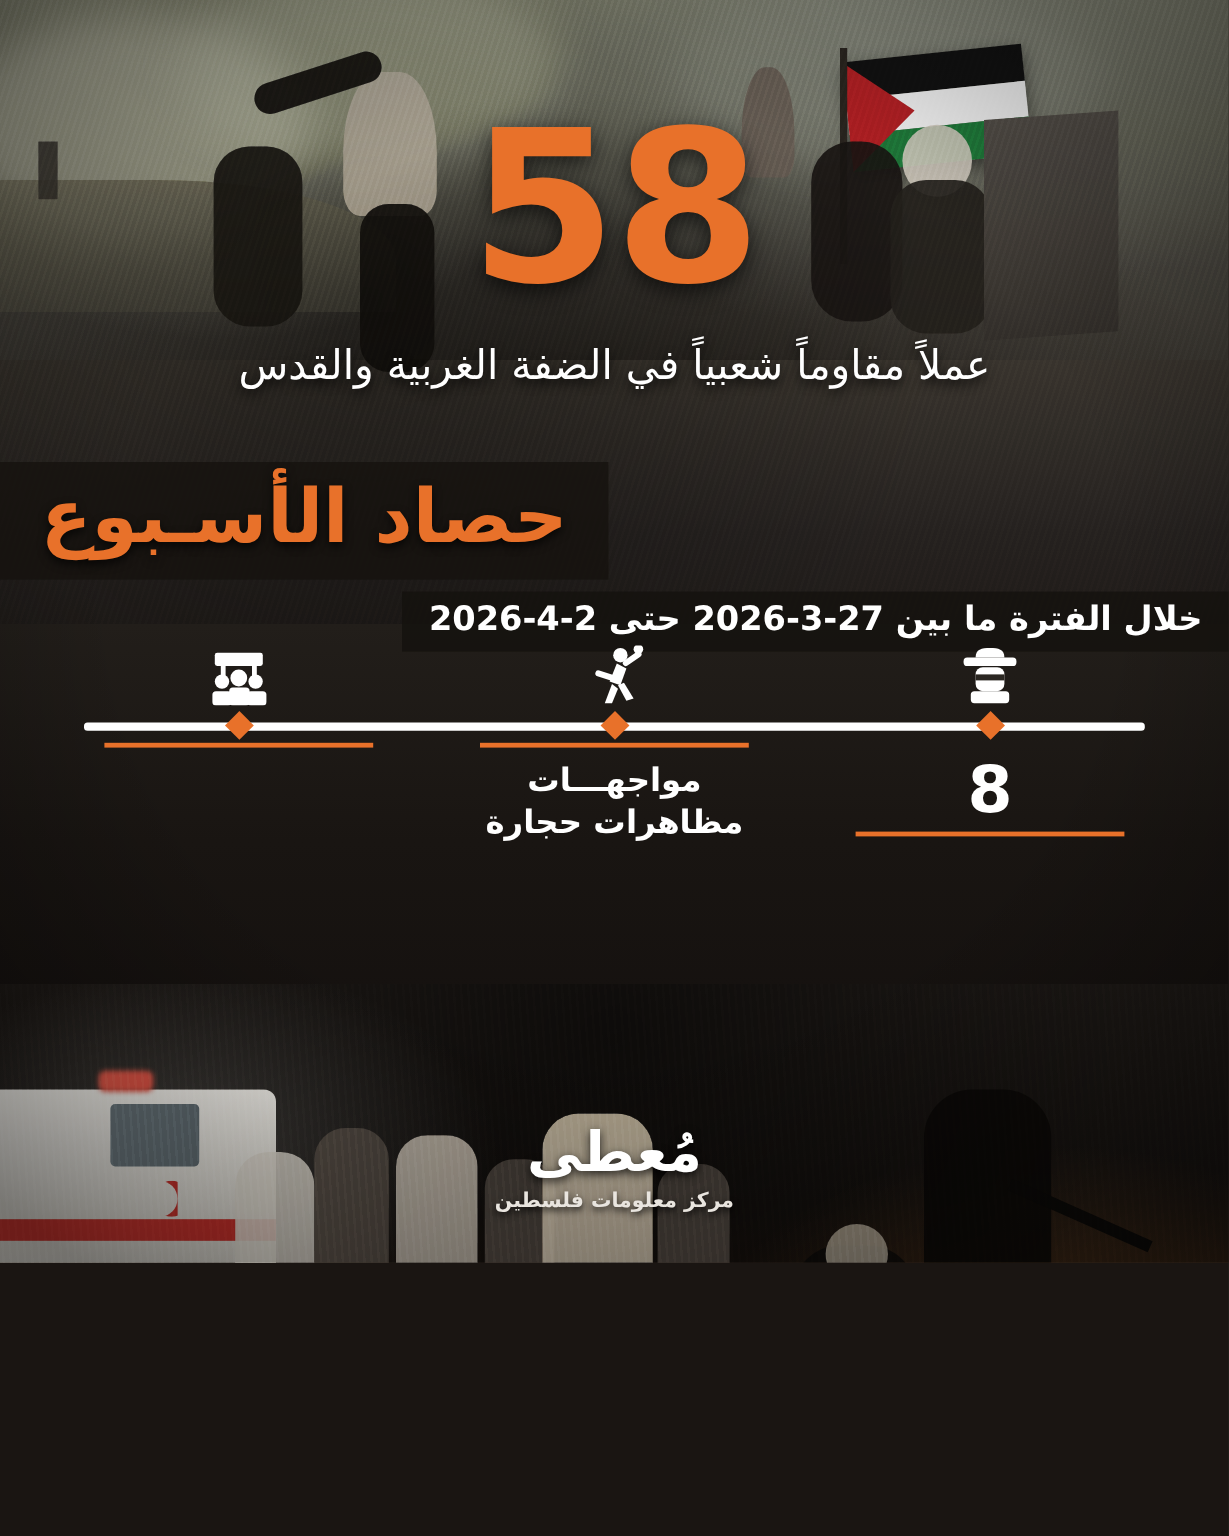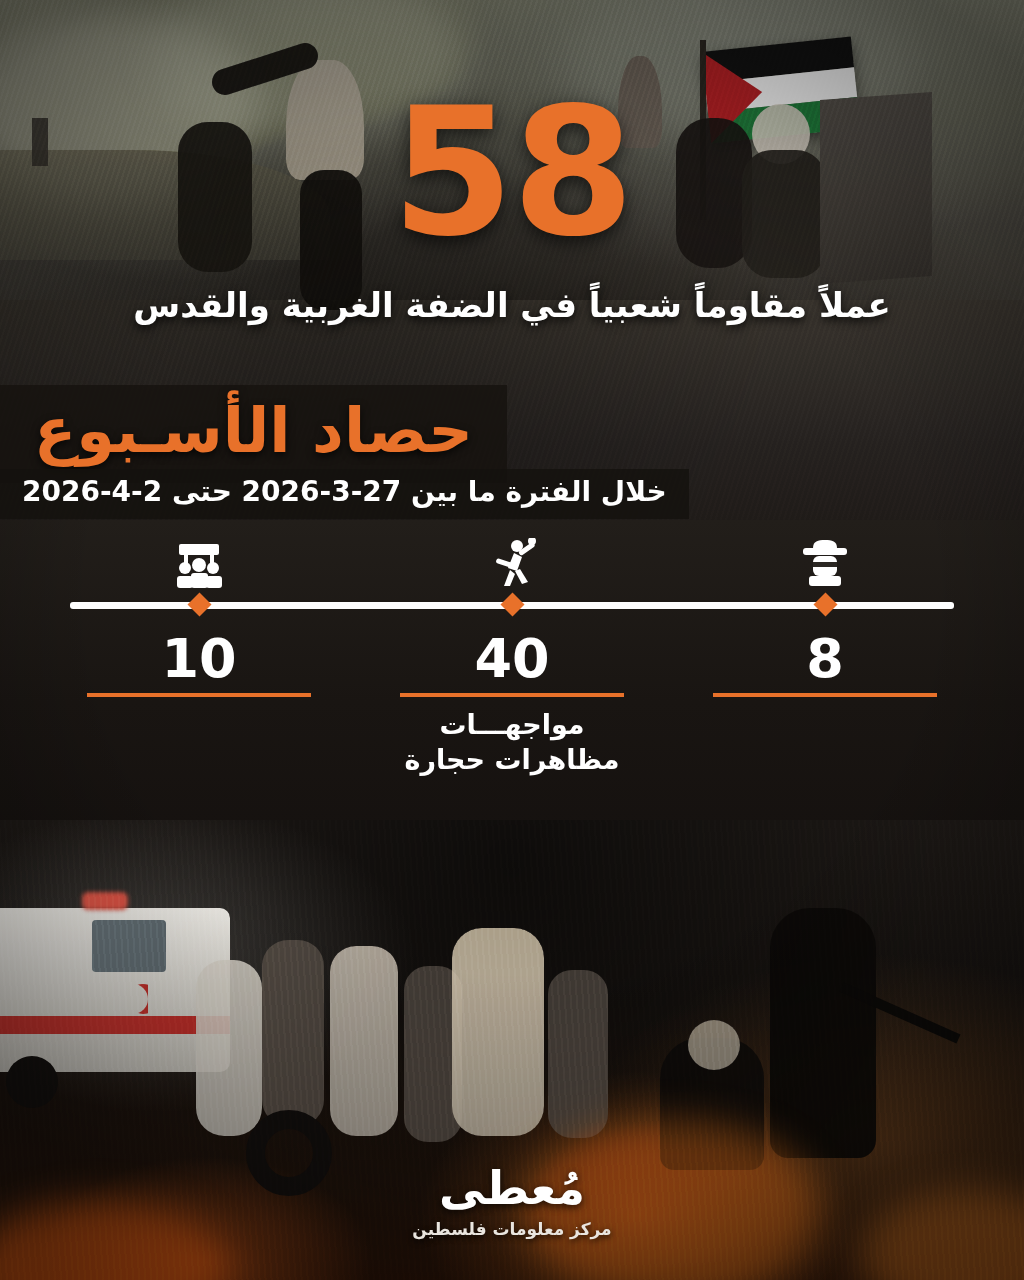--- a/index.html
+++ b/index.html
@@ -8,21 +8,21 @@
     width: 1024px;
     height: 1280px;
     background: #1a1512;
     font-family: "DejaVu Sans", "Liberation Sans", sans-serif;
     overflow: hidden;
   }
 
   #poster {
     position: relative;
     width: 1024px;
-    height: 1280px;
+    height: 1052px;
     overflow: hidden;
     background: #241c18;
   }
 
   
   .bg-top {
     position: absolute;
     left: 0; top: 0; width: 1024px; height: 560px;
     background:
       radial-gradient(ellipse 420px 260px at 18% 18%, rgba(168,170,150,0.55), rgba(60,58,48,0) 70%),
@@ -95,21 +95,21 @@
     font-family: "DejaVu Sans", sans-serif;
   }
 
   .subtitle {
     position: absolute;
     top: 283px;
     left: 30px; right: 30px;
     text-align: center;
     font-size: 34px;
     line-height: 44px;
-    font-weight: bold;
+    font-weight: normal;
     color: #ffffff;
     text-shadow: 0 3px 10px rgba(0,0,0,0.85);
   }
 
   .headline-wrap {
     position: absolute;
     top: 385px;
     left: 0; right: 0;
     text-align: left;
   }
@@ -120,23 +120,23 @@
     font-size: 62px;
     line-height: 72px;
     font-weight: bold;
     color: #e8712a;
     letter-spacing: 1px;
     text-shadow: 0 3px 8px rgba(0,0,0,0.7);
   }
 
   .period-wrap {
     position: absolute;
-    top: 469px;
+    top: 493px;
     left: 0; right: 0;
-    text-align: left;
+    text-align: right;
   }
   .period {
     display: inline-block;
     background: rgba(20,17,14,0.80);
     padding: 5px 22px 9px 22px;
     font-size: 28px;
     line-height: 36px;
     font-weight: bold;
     color: #ffffff;
   }
@@ -330,41 +330,39 @@
           <circle cx="33" cy="8" r="6" fill="#fff"></circle>
           <path d="M30 15 L38 19 L33 33 L24 30 Z" fill="#fff"></path>
           <rect x="34" y="14" width="18" height="5" rx="2.5" fill="#fff" transform="rotate(-35 34 14)"></rect>
           <circle cx="48" cy="3" r="4" fill="#fff"></circle>
           <rect x="13" y="20" width="18" height="5" rx="2.5" fill="#fff" transform="rotate(18 13 20)"></rect>
           <path d="M26 32 L20 48 L26 48 L31 36 Z" fill="#fff"></path>
           <path d="M31 33 L38 46 L44 44 L36 31 Z" fill="#fff"></path>
         </svg>
       </div>
       <div class="diamond"></div>
-      <div class="value">40</div>
       <div class="rule"></div>
       <div class="label">مواجهـــات مظاهرات حجارة</div>
     </div>
 
     <div class="stat" style="right:646px;">
       <div class="icon">
         <svg width="60" height="50" viewBox="0 0 60 50" aria-hidden="true">
           <rect x="10" y="6" width="40" height="11" rx="2" fill="#fff"></rect>
           <rect x="15" y="17" width="4" height="10" fill="#fff"></rect>
           <rect x="41" y="17" width="4" height="10" fill="#fff"></rect>
           <circle cx="16" cy="30" r="6" fill="#fff"></circle>
           <circle cx="30" cy="27" r="7" fill="#fff"></circle>
           <circle cx="44" cy="30" r="6" fill="#fff"></circle>
           <rect x="8" y="38" width="16" height="12" rx="3" fill="#fff"></rect>
           <rect x="22" y="35" width="17" height="15" rx="3" fill="#fff"></rect>
           <rect x="37" y="38" width="16" height="12" rx="3" fill="#fff"></rect>
         </svg>
       </div>
       <div class="diamond"></div>
-      <div class="value">10</div>
       <div class="rule"></div>
     </div>
   </div>
 
   <div class="logo">
     <div class="mark">مُعطى</div>
     <div class="sub">مركز معلومات فلسطين</div>
   </div>
 
 </div>

